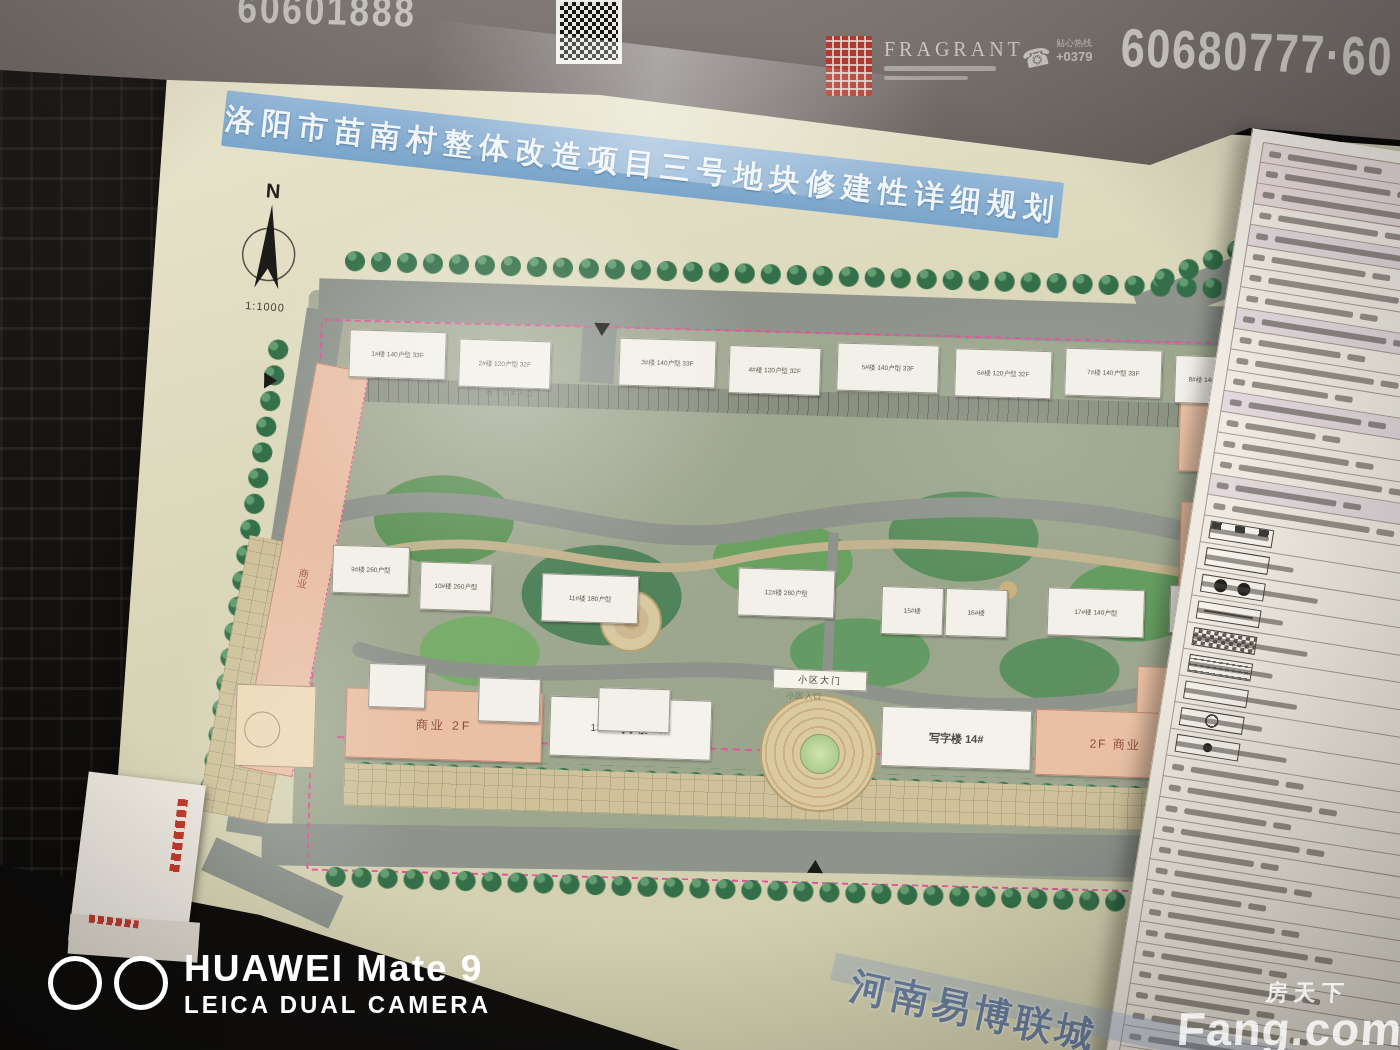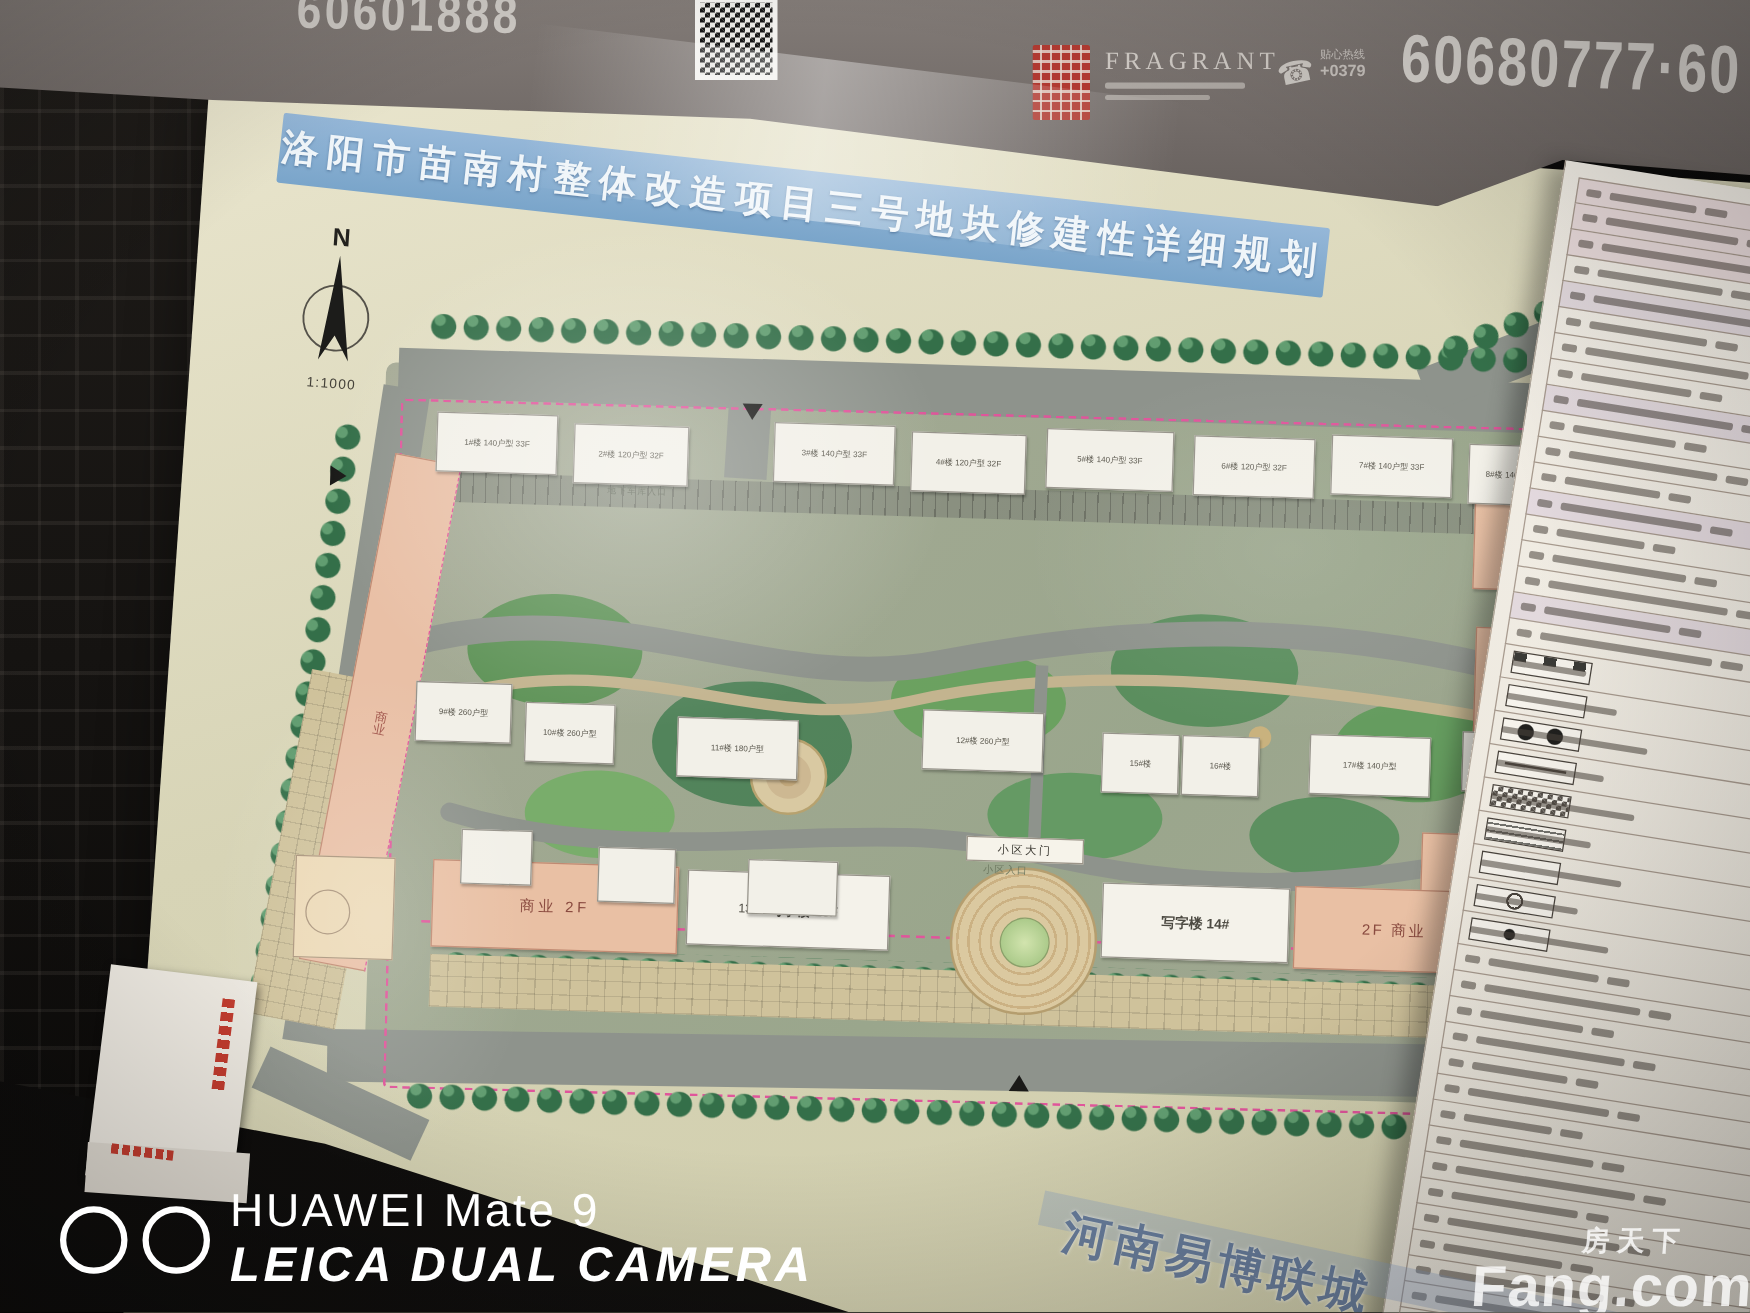--- a/index.html
+++ b/index.html
@@ -158,22 +158,22 @@
       background:radial-gradient(ellipse,rgba(255,255,255,.17),transparent 65%);}
   .g4{left:800px;top:280px;width:460px;height:320px;
       background:radial-gradient(ellipse,rgba(255,255,255,.10),transparent 65%);}
   .vignette{position:absolute;inset:0;z-index:8;pointer-events:none;
       background:radial-gradient(ellipse at 45% 45%,transparent 55%,rgba(0,0,0,.30) 100%);}
   
   .cam{position:absolute;left:48px;top:948px;z-index:9;display:flex;align-items:center;gap:16px;color:#fff;}
   .lens{width:44px;height:44px;border:5px solid #fff;border-radius:50%;}
   .lens+.lens{margin-left:-4px;}
   .cam-text{line-height:1.15;}
-  .cam-l1{font-size:37px;font-weight:normal;letter-spacing:2px;}
-  .cam-l2{font-size:39px;font-weight:bold;letter-spacing:3px;font-style:italic;}
+  .cam-l1{font-size:37px;font-weight:bold;letter-spacing:2px;}
+  .cam-l2{font-size:24px;font-weight:bold;letter-spacing:3px;}
   .fang{position:absolute;left:1178px;top:978px;z-index:9;color:rgba(255,255,255,.8);
       transform:skewX(-4deg);white-space:nowrap;}
   .fang-cn{font-size:22px;font-weight:bold;letter-spacing:6px;margin-left:86px;}
   .fang-en{font-size:46px;font-weight:800;letter-spacing:1px;margin-top:-6px;}
 </style>
 </head>
 <body>
 
 <div class="photo">
 

